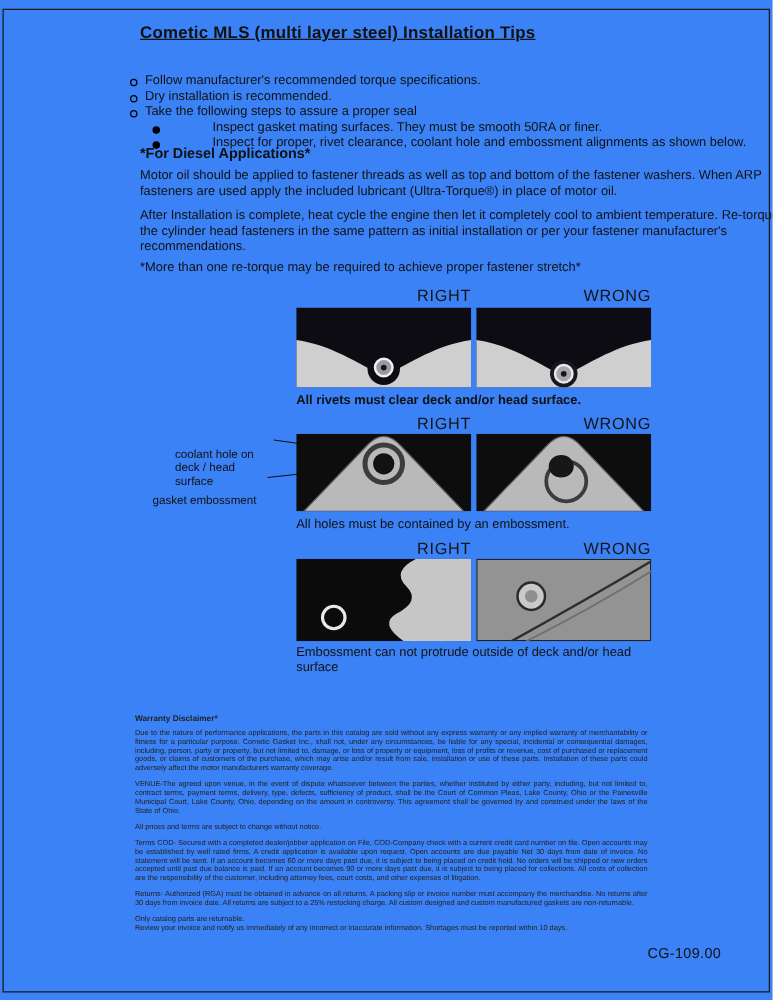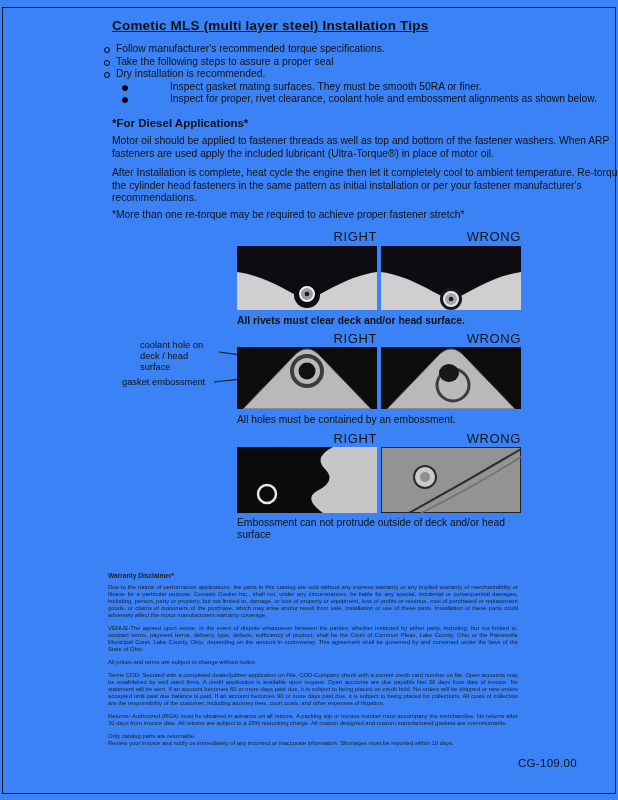--- a/index.html
+++ b/index.html
@@ -4,31 +4,31 @@
 <style>
   html,body{margin:0;padding:0;background:#e8e8e8;}
   .page{
     position:relative;width:618px;height:800px;margin:0 auto;
     background:#3b82f6;overflow:hidden;
     font-family:"Liberation Sans","DejaVu Sans",sans-serif;color:#111;
   }
   .frame{position:absolute;left:2px;top:7px;right:2px;bottom:6px;border:1px solid #1a1a1a;pointer-events:none;}
   .abs{position:absolute;}
   .title{font-size:13.5px;font-weight:bold;text-decoration:underline;letter-spacing:.2px;}
-  .bullets{font-size:10.3px;line-height:12.5px;}
+  .bullets{font-size:10.3px;line-height:12.5px;margin-top:16px;}
   .brow{display:flex;align-items:flex-start;margin-bottom:0;}
   .bmark{flex:0 0 auto;width:4px;height:4px;border:1px solid #000;border-radius:50%;margin:4px 6px 0 0;}
   .brow.sub{margin-left:18px;gap:36px;}
   .brow.sub .bmark{background:#000;}
   .h2{font-size:11.5px;font-weight:bold;}
   .para{font-size:10.3px;line-height:12.6px;width:512px;}
   .figlabel{width:140px;text-align:right;font-size:13px;letter-spacing:.6px;color:#151515;}
   .panel{width:140px;display:block;}
   .caption{font-size:10.3px;line-height:12px;}
-  .callout{font-size:9.3px;line-height:10.8px;color:#111;}
+  .callout{font-size:9.3px;line-height:10.8px;color:#111;margin-top:18px;}
   .warranty{width:410px;font-size:5.9px;line-height:7px;color:#222;text-align:justify;}
   .warranty .whead{font-size:6.6px;font-weight:bold;margin-bottom:5px;text-align:left;}
   .warranty p{margin:0 0 6px 0;}
   .warranty p.tight{margin:0;}
   .footer-code{font-size:11.5px;letter-spacing:.3px;color:#111;}
   svg{display:block;}
 </style>
 </head>
 <body>
 
@@ -37,25 +37,25 @@
 
   <div class="abs title" style="left:112px;top:18px;">Cometic MLS (multi layer steel) Installation Tips</div>
 
   <div class="abs bullets" style="left:104px;top:43px;width:500px;">
     <div class="brow">
       <span class="bmark"></span>
       <span>Follow manufacturer's recommended torque specifications.</span>
     </div>
     <div class="brow">
       <span class="bmark"></span>
-      <span>Take the following steps to assure a proper seal</span>
+      <span>Dry installation is recommended.</span>
     </div>
     <div class="brow">
       <span class="bmark"></span>
-      <span>Dry installation is recommended.</span>
+      <span>Take the following steps to assure a proper seal</span>
     </div>
     <div class="brow sub">
       <span class="bmark"></span>
       <span>Inspect gasket mating surfaces.  They must be smooth 50RA or finer.</span>
     </div>
     <div class="brow sub">
       <span class="bmark"></span>
       <span>Inspect for proper, rivet clearance, coolant hole and embossment alignments as shown below.</span>
     </div>
   </div>

